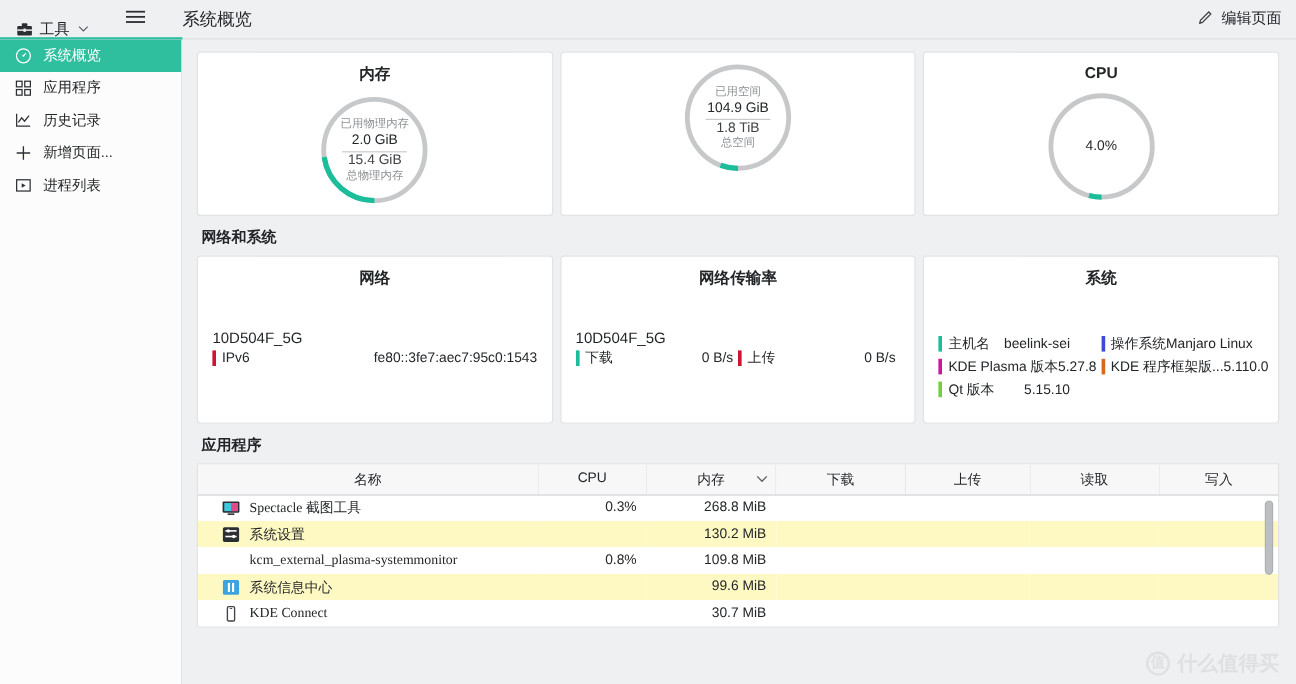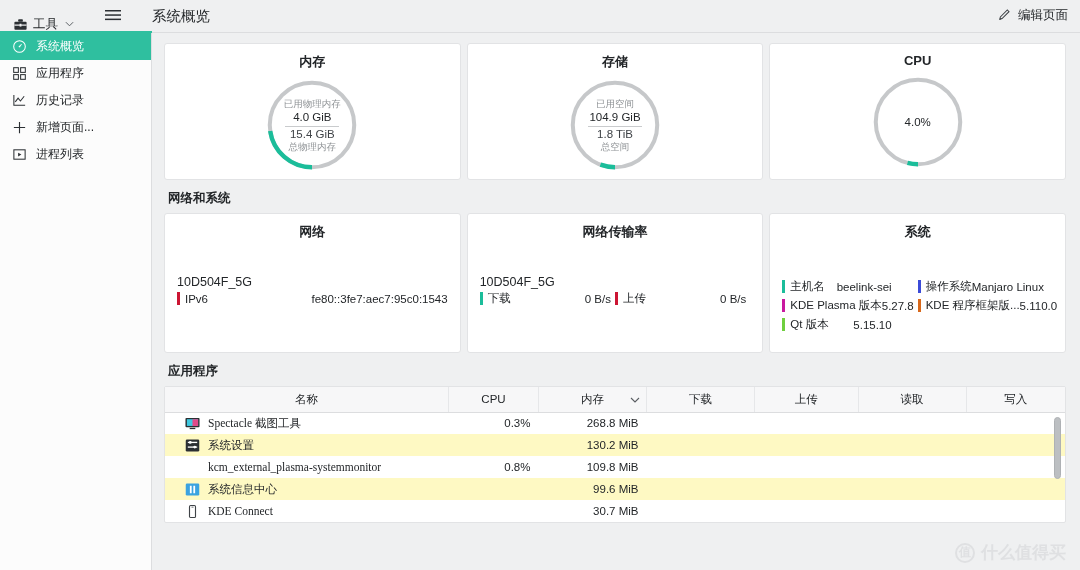--- a/index.html
+++ b/index.html
@@ -264,31 +264,30 @@
         <div class="card">
           <div class="card-title">内存</div>
           <div class="gauge-wrap">
             <div class="gauge">
               <svg viewBox="0 0 100 100">
                 <circle cx="50" cy="50" r="44" fill="none" stroke="#c6c8ca" stroke-width="4.2"></circle>
                 <circle id="arc-mem" cx="50" cy="50" r="44" fill="none" stroke="#1bbd9a" stroke-width="4.6" stroke-linecap="butt" transform="rotate(90 50 50)" stroke-dasharray="62.7564548481097 213.70369866779208"></circle>
               </svg>
               <div class="gauge-txt">
                 <div class="g-lab">已用物理内存</div>
-                <div class="g-val">4.0 GiB</div>
+                <div class="g-val">2.0 GiB</div>
                 <div class="g-sep"></div>
                 <div class="g-big">15.4 GiB</div>
                 <div class="g-lab">总物理内存</div>
               </div>
             </div>
           </div>
         </div>
 
         <div class="card">
-          <div class="card-title">存储</div>
           <div class="gauge-wrap">
             <div class="gauge">
               <svg viewBox="0 0 100 100">
                 <circle cx="50" cy="50" r="44" fill="none" stroke="#c6c8ca" stroke-width="4.2"></circle>
                 <circle id="arc-sto" cx="50" cy="50" r="44" fill="none" stroke="#1bbd9a" stroke-width="4.6" stroke-linecap="butt" transform="rotate(90 50 50)" stroke-dasharray="15.481768596890497 260.97838491901126"></circle>
               </svg>
               <div class="gauge-txt">
                 <div class="g-lab">已用空间</div>
                 <div class="g-val">104.9 GiB</div>
                 <div class="g-sep"></div>

